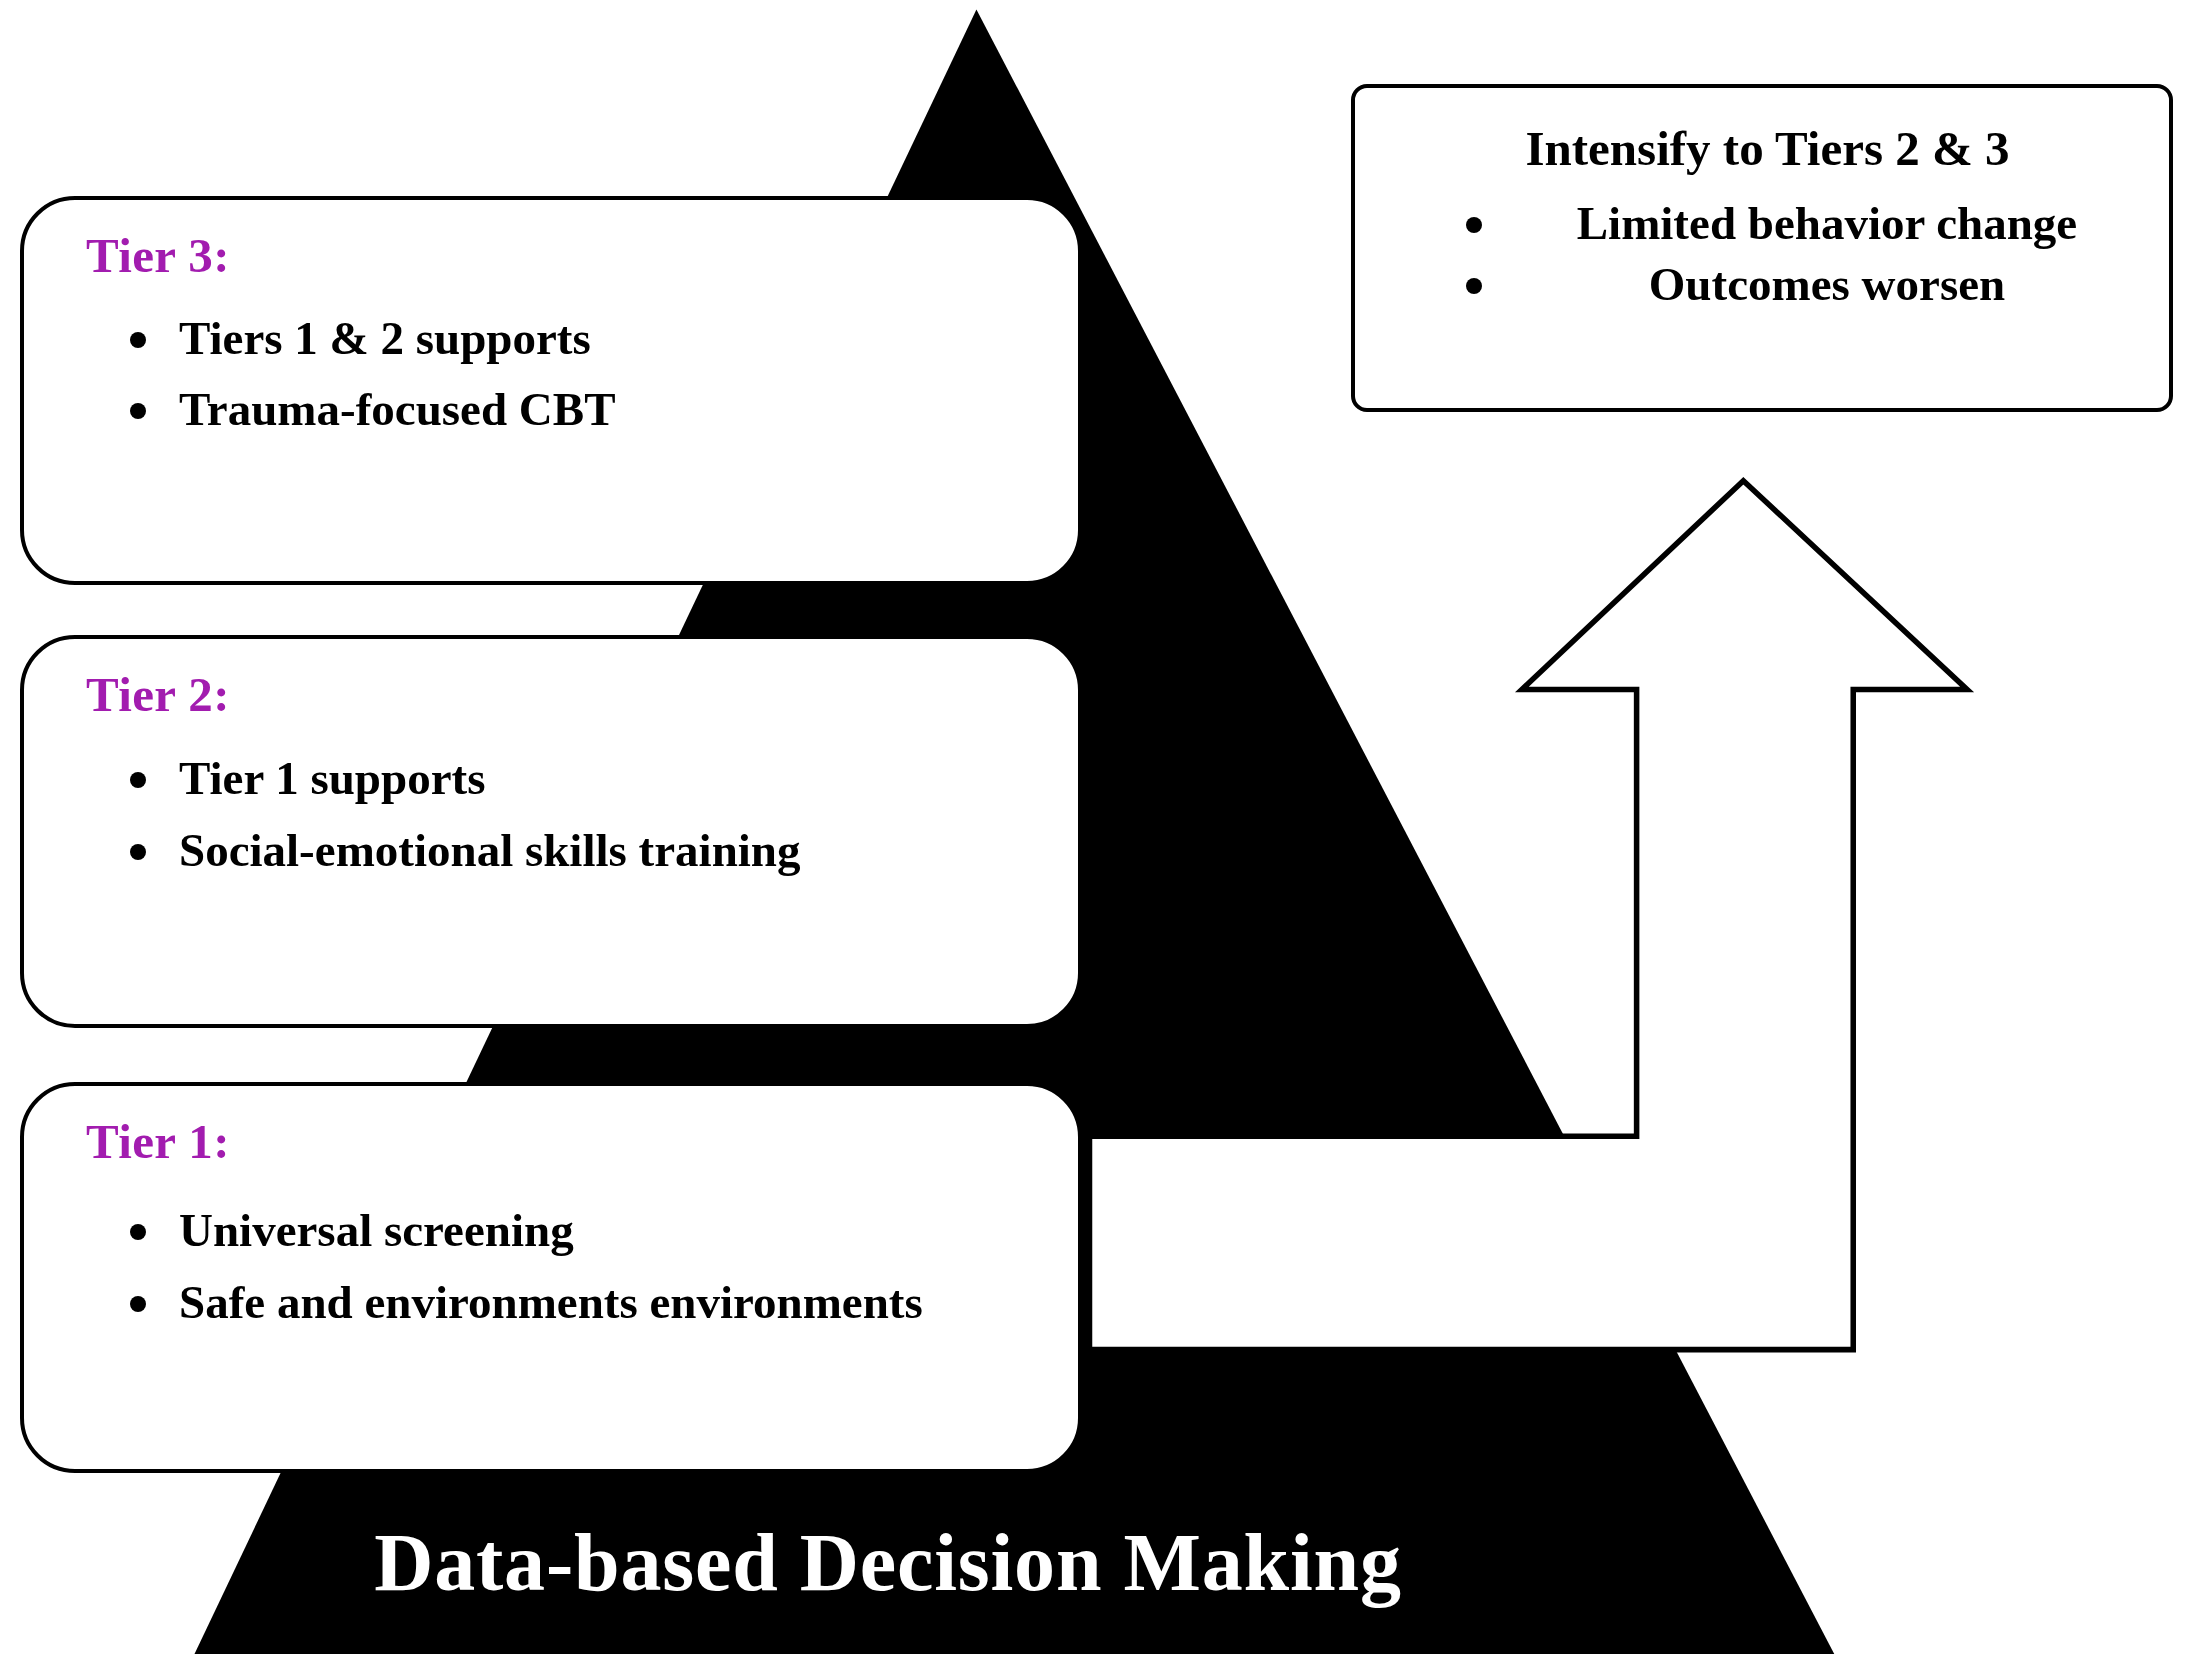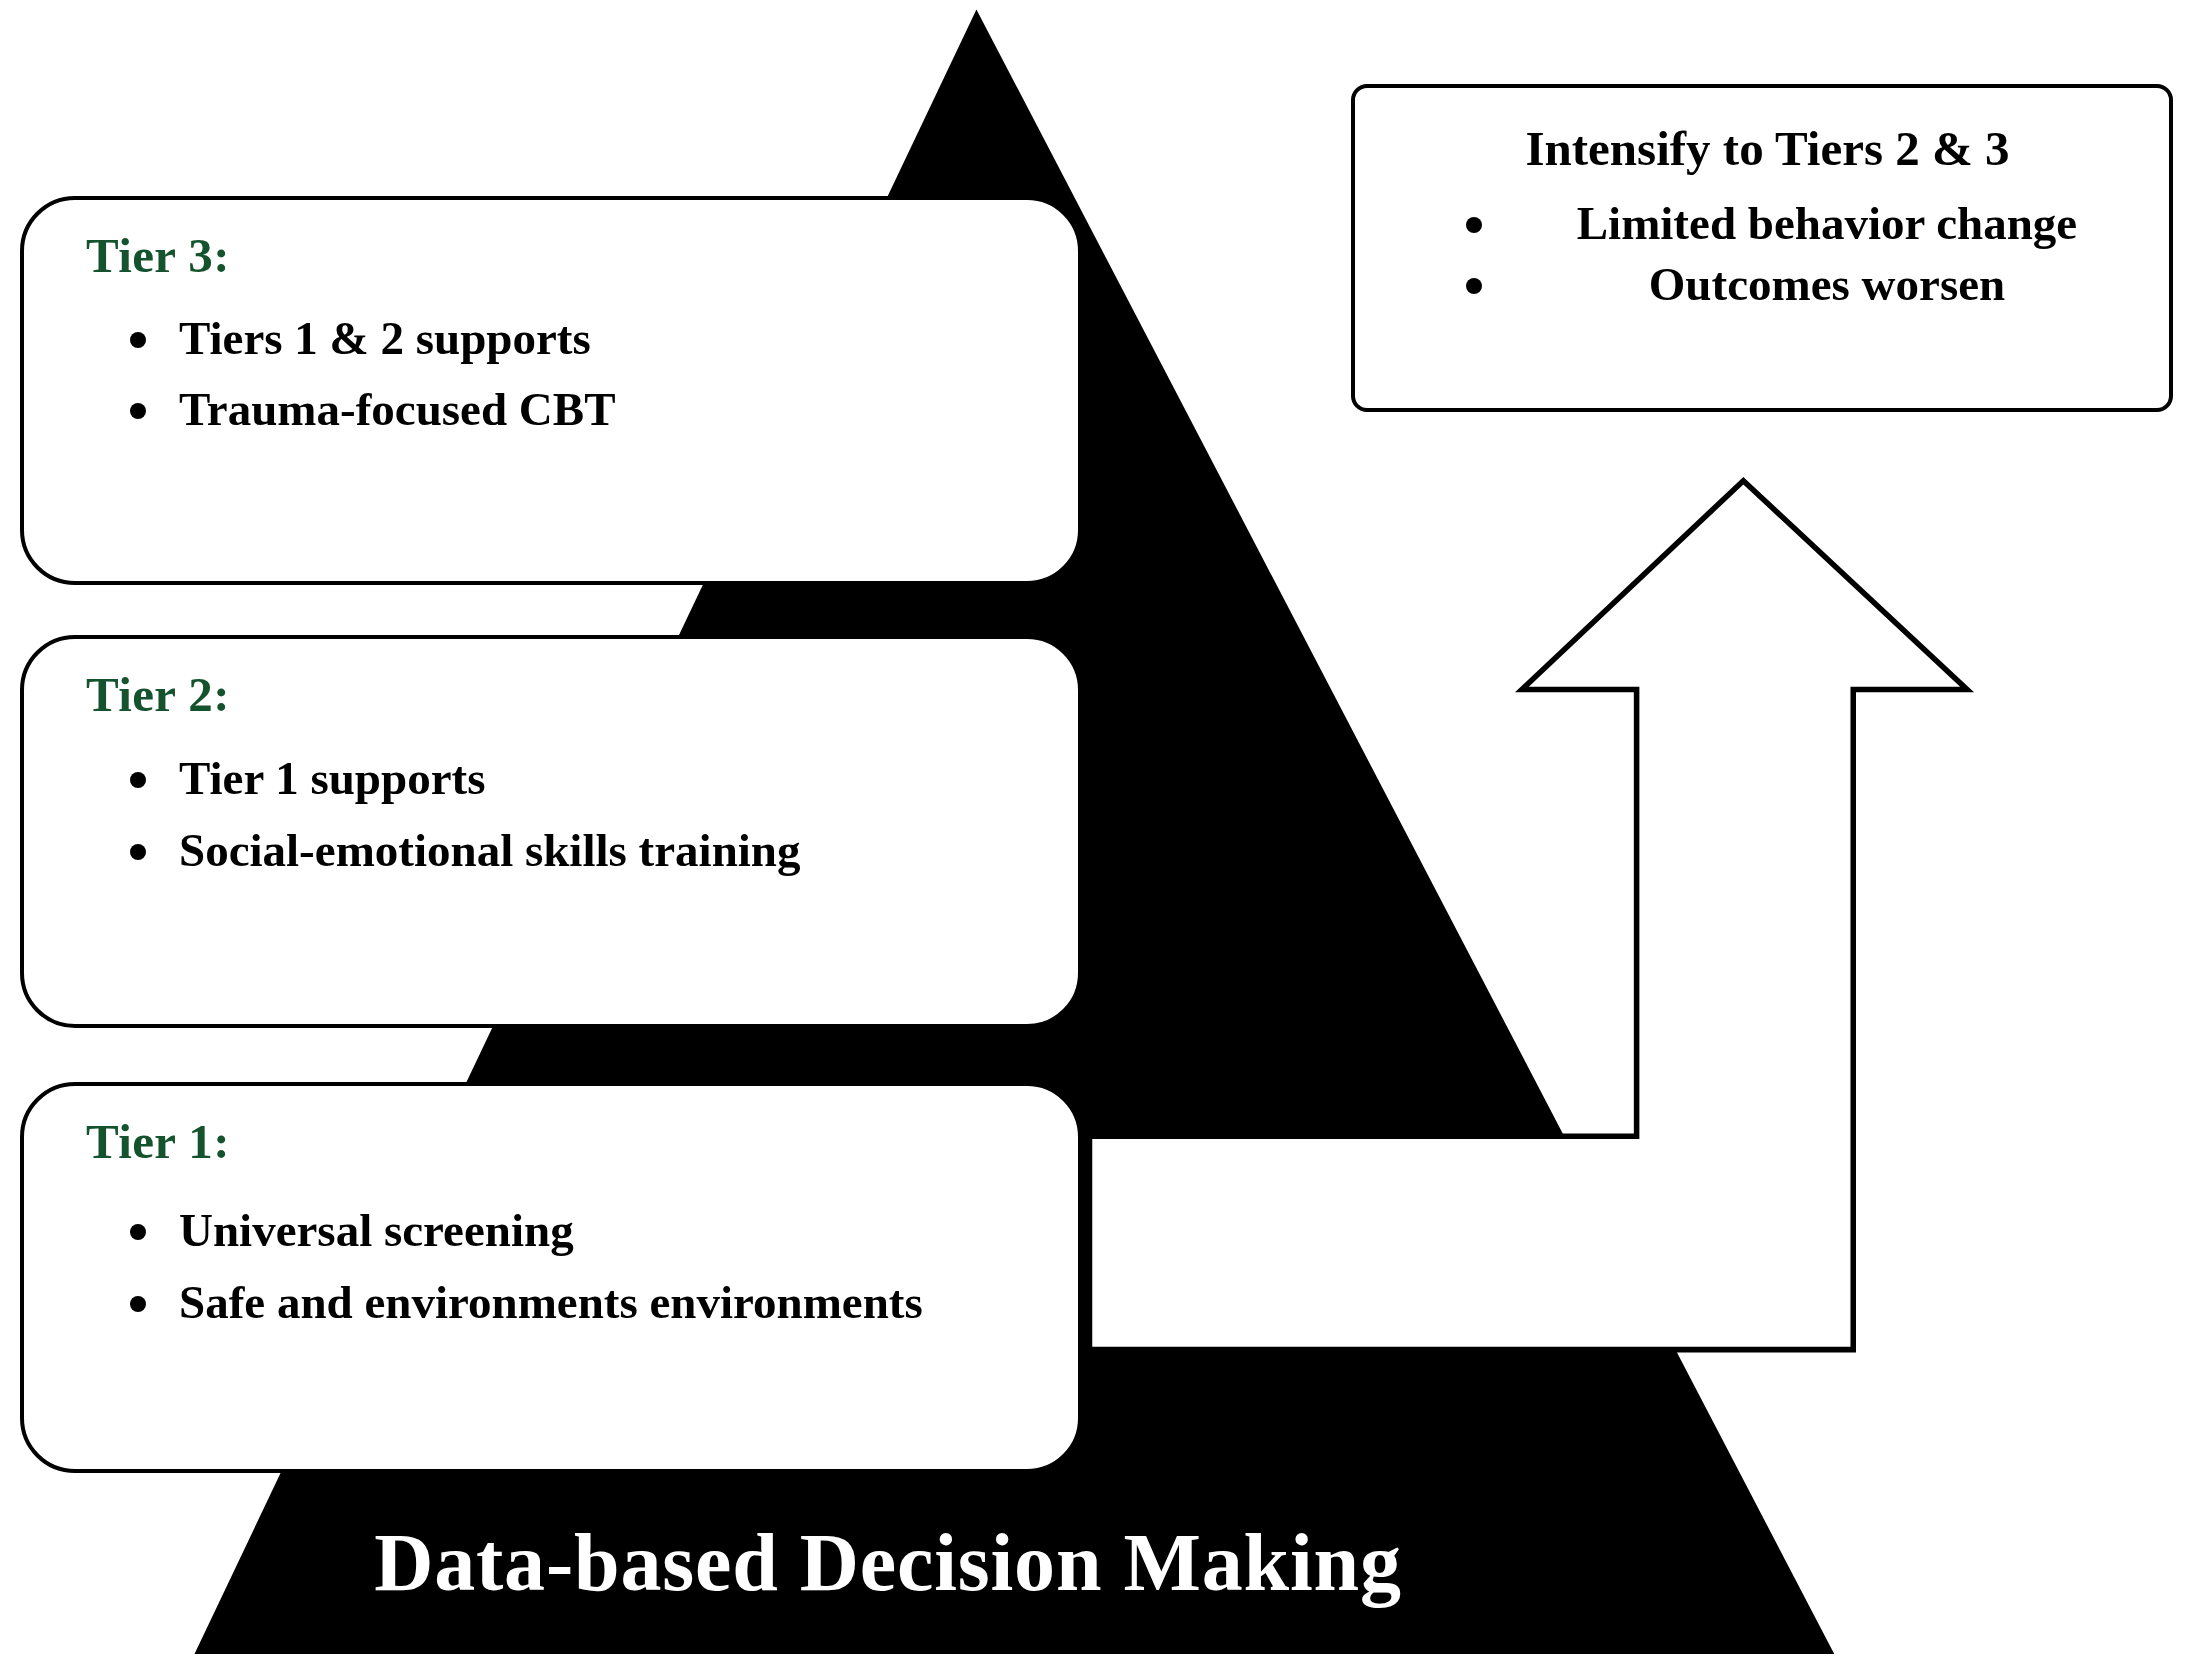--- a/index.html
+++ b/index.html
@@ -24,21 +24,21 @@
   .box-inner{
     position:absolute;
     left:0;top:0;right:0;bottom:0;
     padding:30px 36px 0 62px;
     box-sizing:border-box;
   }
   .tier-heading{
     font-weight:bold;
     font-size:49px;
     line-height:1.05;
-    color:#14532d;
+    color:#a21caf;
     letter-spacing:0.4px;
     margin:0 0 0 0;
   }
   .bullets{
     list-style:none;
     margin:0;
     padding:0;
   }
   .bullets li{
     position:relative;

